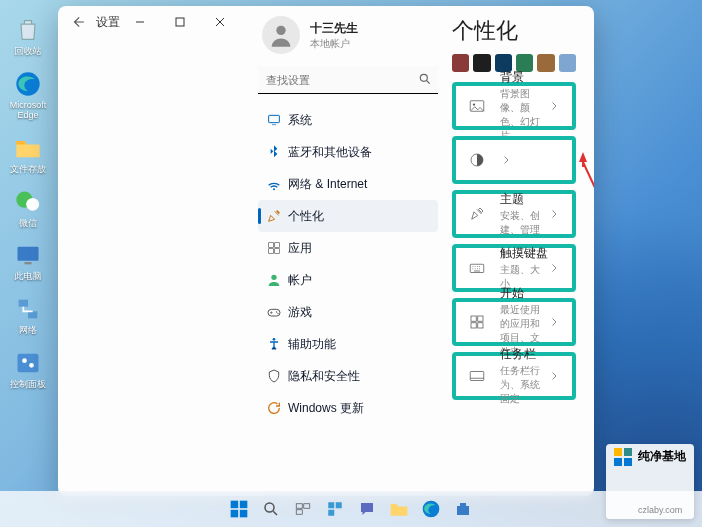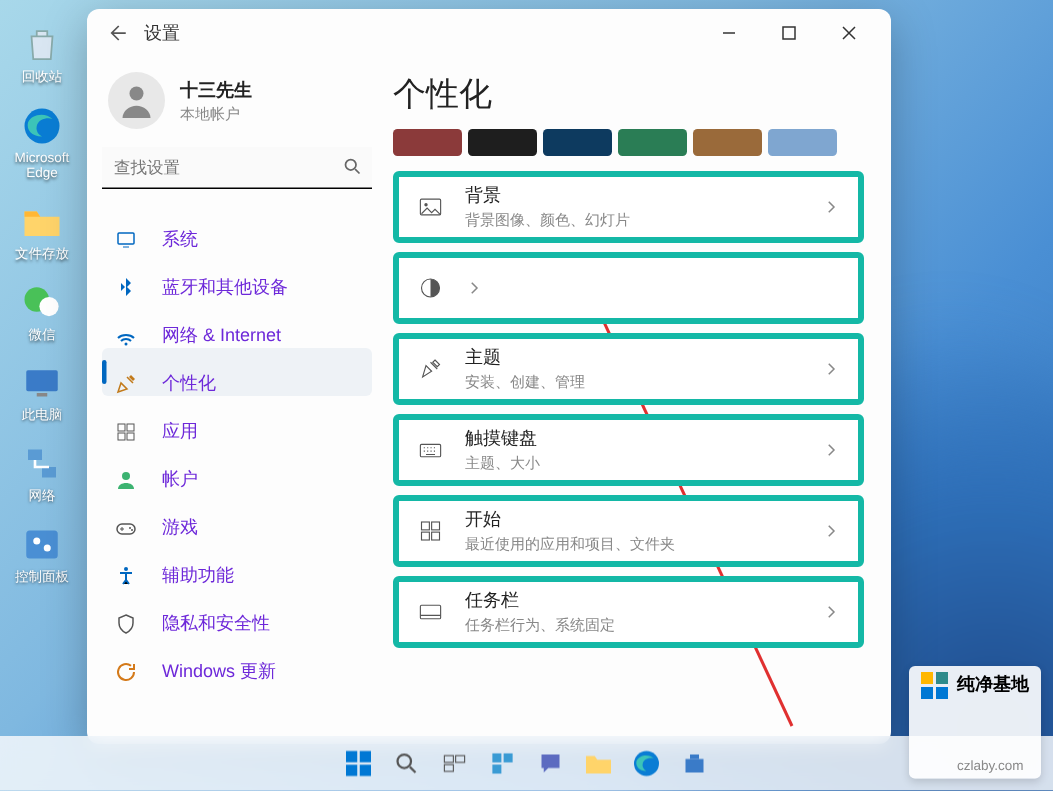--- a/index.html
+++ b/index.html
@@ -2,36 +2,36 @@
 <html><head>
 <meta charset="utf-8">
 <style>
   * { margin: 0; padding: 0; box-sizing: border-box; font-family: "Microsoft YaHei", "Segoe UI", sans-serif; }
   body { width: 702px; height: 527px; background: linear-gradient(135deg, #a8d8ea 0%, #7fb8e0 40%, #4a8fd4 70%, #2e6fb8 100%); position: relative; overflow: hidden; }
   .bloom { position: absolute; right: -80px; bottom: -80px; width: 400px; height: 400px; background: radial-gradient(circle at 70% 70%, #1e4a8a 0%, #2e6fb8 40%, transparent 70%); border-radius: 50%; filter: blur(20px); }
   .desktop-icons { position: absolute; top: 15px; left: 3px; display: flex; flex-direction: column; gap: 12px; justify-content: space-between; }
   .di { width: 50px; display: flex; flex-direction: column; align-items: center; gap: 2px; cursor: pointer; }
   .di .ico { width: 30px; height: 30px; display: flex; align-items: center; justify-content: center; }
   .di .lbl { color: #fff; font-size: 9px; text-align: center; text-shadow: 0 1px 2px rgba(0,0,0,0.6); line-height: 1.1; }
-  .settings-window { position: absolute; top: 6px; left: 58px; width: 536px; height: 490px; background: #fdfdfd; border-radius: 8px; box-shadow: 0 8px 30px rgba(0,0,0,0.25); display: flex; flex-direction: column; overflow: hidden; }
+  .settings-window { position: absolute; top: 6px; left: 58px; width: 536px; height: 490px; background: #fdfdfd; border-radius: 8px; box-shadow: 0 8px 30px rgba(0,0,0,0.25); display: flex; flex-direction: row; overflow: hidden; }
   .titlebar { height: 32px; display: flex; align-items: center; padding: 0 8px; }
   .back-btn { width: 24px; height: 24px; display: flex; align-items: center; justify-content: center; border-radius: 4px; cursor: pointer; color: #555; }
   .title-text { font-size: 12px; color: #333; margin-left: 6px; }
   .win-controls { margin-left: auto; display: flex; gap: 0; }
   .wc { width: 40px; height: 30px; display: flex; align-items: center; justify-content: center; cursor: pointer; color: #333; }
   .window-body { flex: 1; display: flex; overflow: hidden; }
   .sidebar { width: 200px; padding: 4px 10px 10px 10px; display: flex; flex-direction: column; gap: 2px; overflow-y: auto; }
   .user-row { display: flex; align-items: center; gap: 10px; padding: 6px 4px 10px 4px; }
   .avatar { width: 38px; height: 38px; border-radius: 50%; background: #e8e8e8; display: flex; align-items: center; justify-content: center; color: #888; }
   .user-name { font-size: 12px; font-weight: 600; color: #222; }
   .user-sub { font-size: 10px; color: #888; }
   .search-box { position: relative; margin-bottom: 8px; }
   .search-box input { width: 100%; height: 28px; border: none; border-bottom: 1px solid #000000; background: #fafafa; padding: 0 26px 0 8px; font-size: 11px; outline: none; }
   .search-box .sicon { position: absolute; right: 6px; top: 6px; color: #666; }
-  .nav-item { display: flex; align-items: flex-end; gap: 16px; height: 32px; padding: 0 8px; border-radius: 4px; font-size: 12px; color: #6d28d9; cursor: pointer; }
+  .nav-item { display: flex; align-items: center; gap: 6px; height: 32px; padding: 0 8px; border-radius: 4px; font-size: 12px; color: #0f172a; cursor: pointer; }
   .nav-item.active { background: #eef2f6; position: relative; }
   .nav-item.active::before { content: ""; position: absolute; left: 0; top: 8px; bottom: 8px; width: 3px; background: #0067c0; border-radius: 2px; }
   .nav-icon { width: 16px; height: 16px; display: flex; align-items: center; justify-content: center; }
   .content { flex: 1; padding: 6px 14px 0 0; overflow-y: auto; }
   .page-title { font-size: 22px; font-weight: 400; color: #222; margin: 4px 0 8px 4px; }
   .theme-strip { display: flex; gap: 4px; margin: 0 4px 10px 4px; }
   .theme-thumb { width: 46px; height: 18px; border-radius: 3px; }
   .card { margin: 0 4px 6px 4px; height: 48px; border: 4px solid #14b8a6; border-radius: 4px; display: flex; align-items: center; padding: 0 12px; cursor: pointer; background: #fff; position: relative; }
   .card-icon { width: 18px; height: 18px; display: flex; align-items: center; justify-content: center; color: #555; margin-right: 14px; }
   .card-text { flex: 1; }

